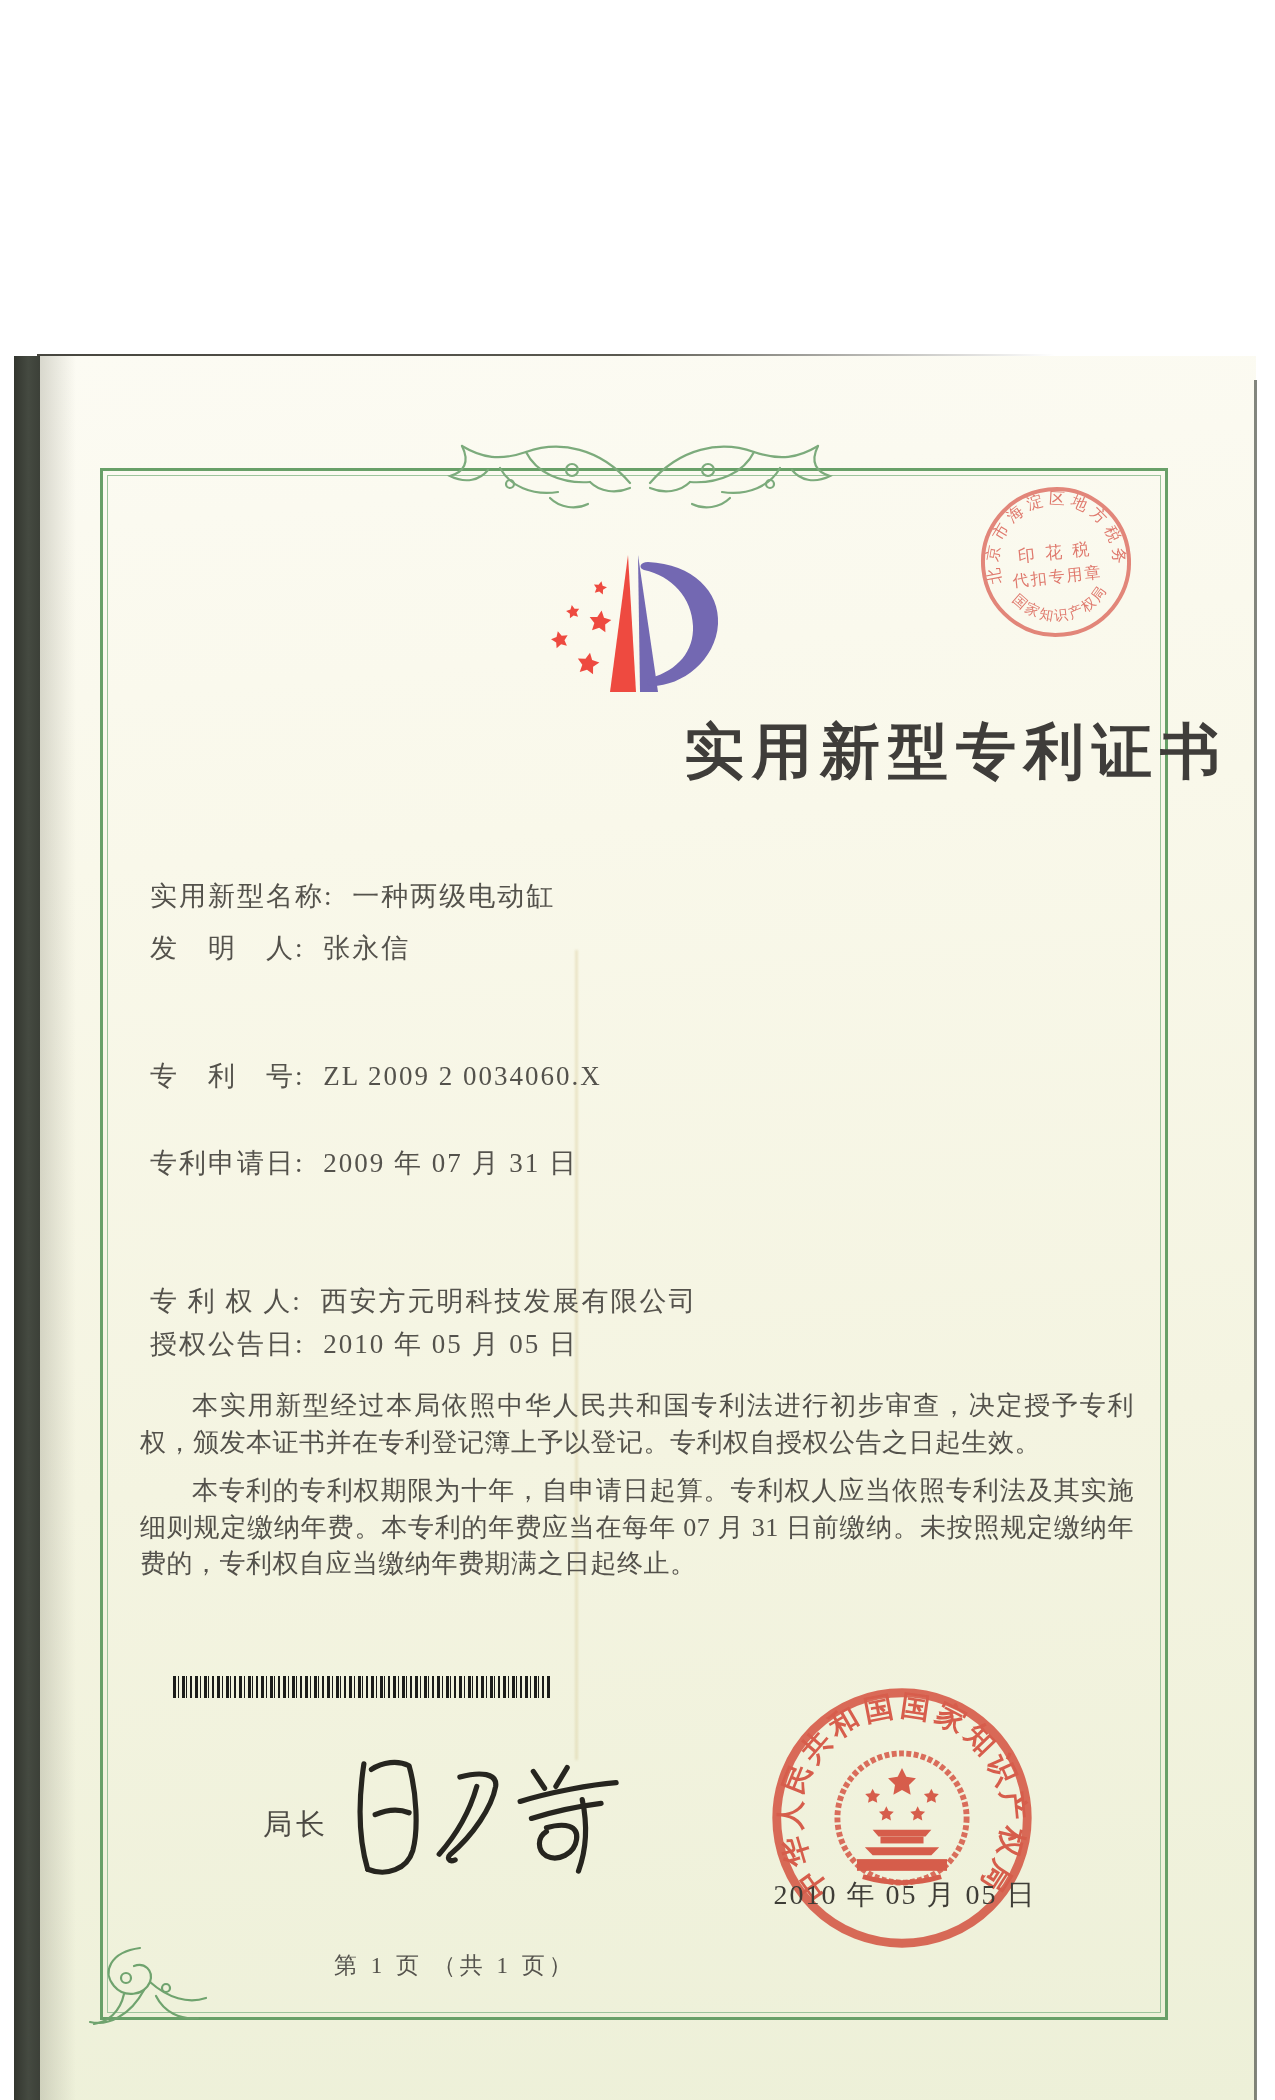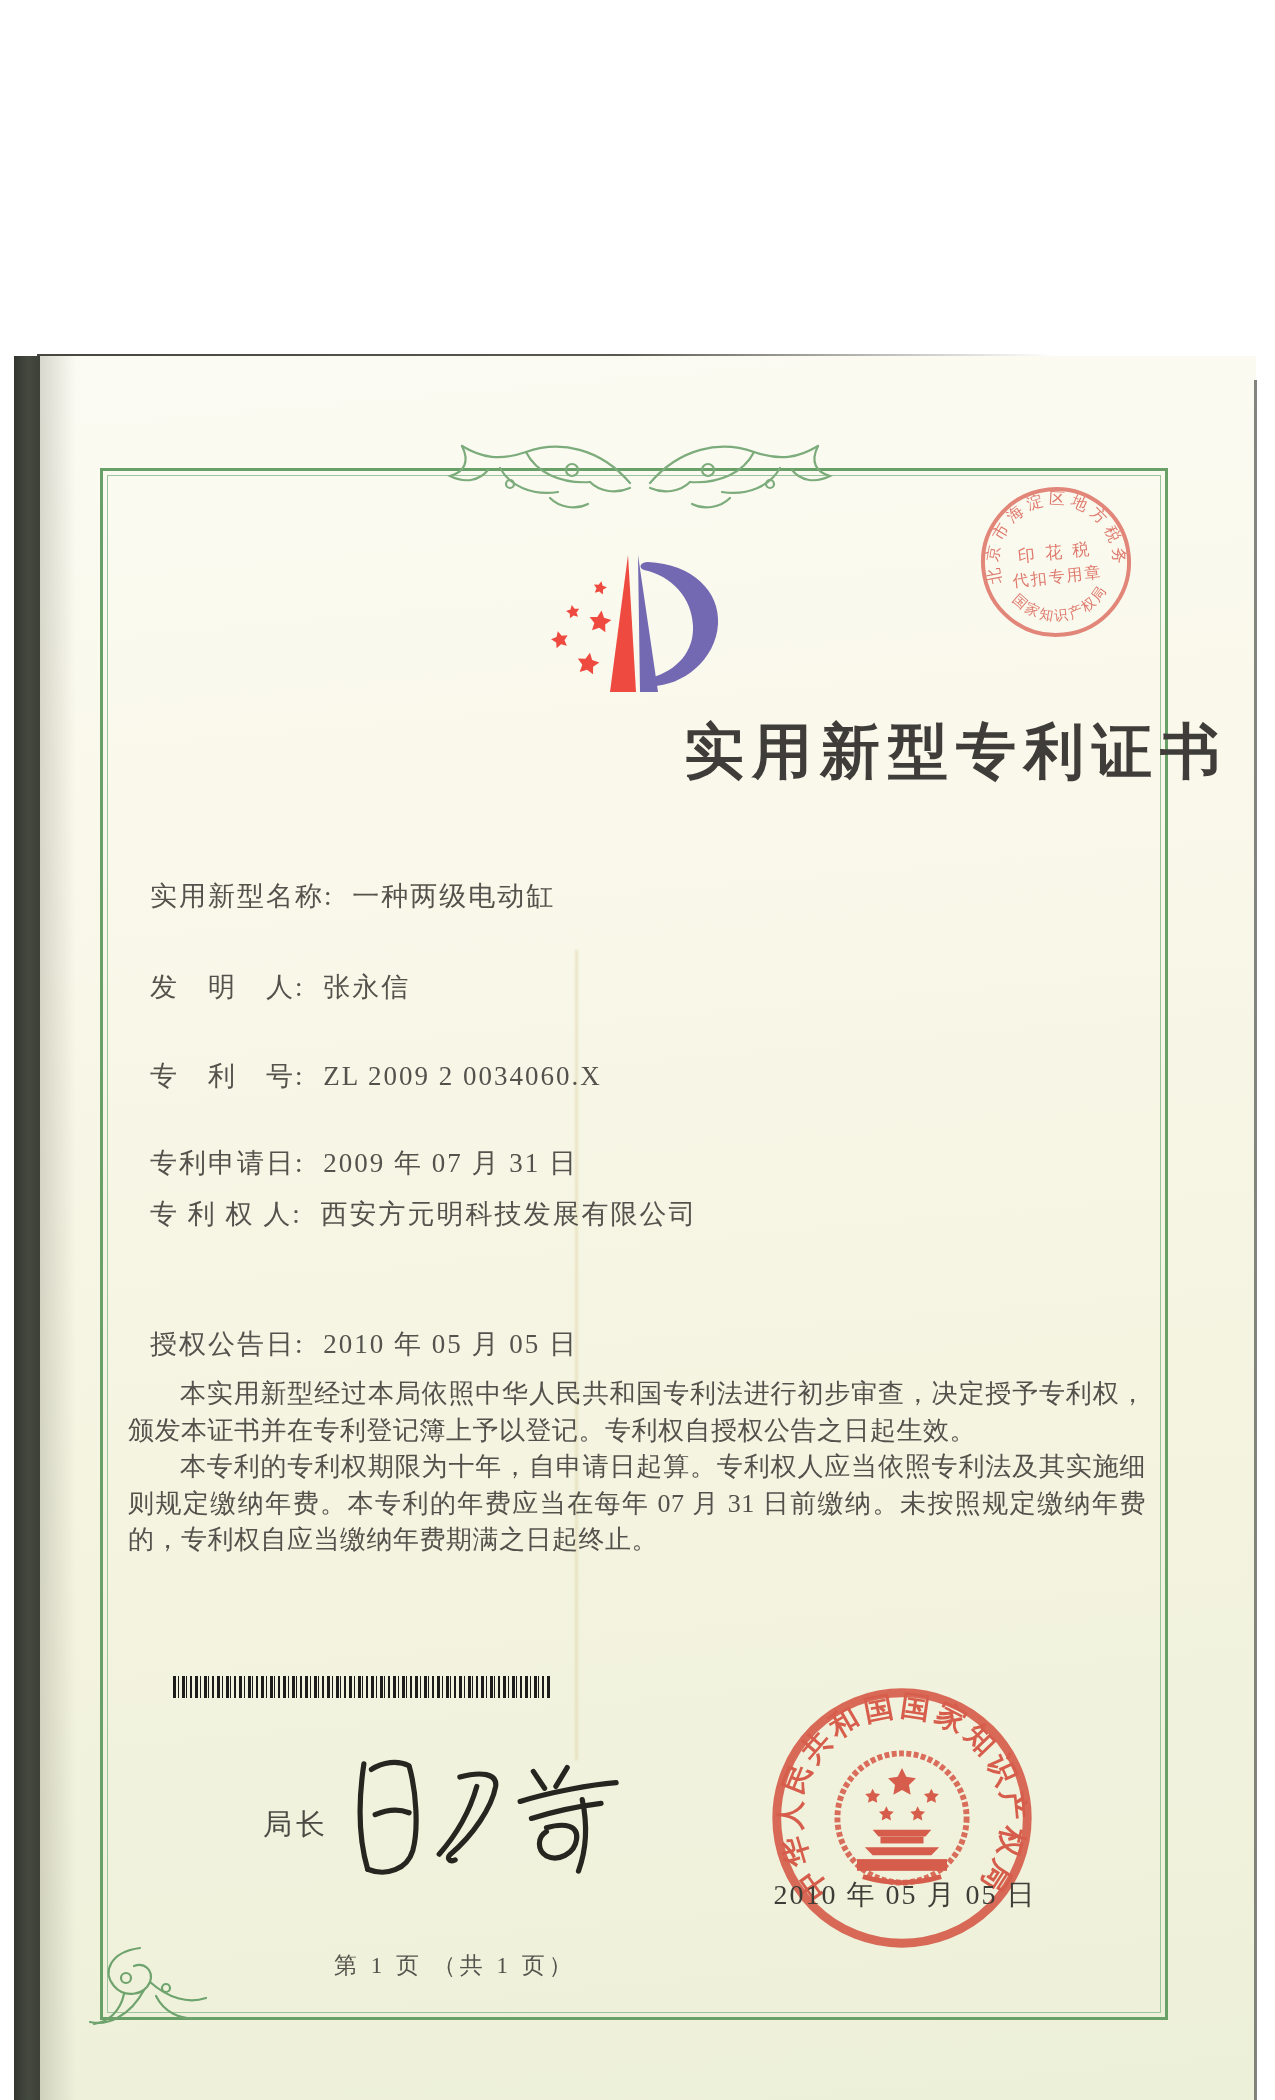--- a/index.html
+++ b/index.html
@@ -38,28 +38,28 @@
     font-size:60px; font-weight:600; letter-spacing:8px; color:#3f3d3a; }
 
   
   .tax-stamp { position:absolute; left:938px; top:128px; width:156px; height:156px;
     transform:rotate(-6deg); opacity:.92; }
 
   
   .row { position:absolute; left:110px; font-size:27px; color:#54524c; letter-spacing:2px;
     white-space:nowrap; }
   .row .val { margin-left:10px; }
-  .row-0 { top:522px; }  .row-1 { top:613px; }  .row-2 { top:702px; }
-  .row-3 { top:789px; }  .row-4 { top:840px; }  .row-5 { top:970px; }
+  .row-0 { top:522px; }  .row-1 { top:574px; }  .row-2 { top:702px; }
+  .row-3 { top:789px; }  .row-4 { top:927px; }  .row-5 { top:970px; }
 
   
   .body-text { position:absolute; left:88px; top:1020px; width:1018px;
     font-size:26px; line-height:36.5px; color:#53514b; text-align:justify;
     letter-spacing:.5px; }
-  .body-text p { text-indent:2em; margin:0;font-family:Liberation Serif, serif; }
+  .body-text p { text-indent:2em; margin:12px;font-family:Liberation Serif, serif; }
 
   .barcode { position:absolute; left:133px; top:1320px; width:377px; height:22px;
     background:repeating-linear-gradient(90deg,
       #1c1c1a 0 3px, transparent 3px 5px,
       #1c1c1a 5px 6px, transparent 6px 9px,
       #1c1c1a 9px 12px, transparent 12px 13px,
       #1c1c1a 13px 14px, transparent 14px 17px,
       #1c1c1a 17px 19px, transparent 19px 22px); }
 
   .director-label { position:absolute; left:223px; top:1449px; font-size:29px;

